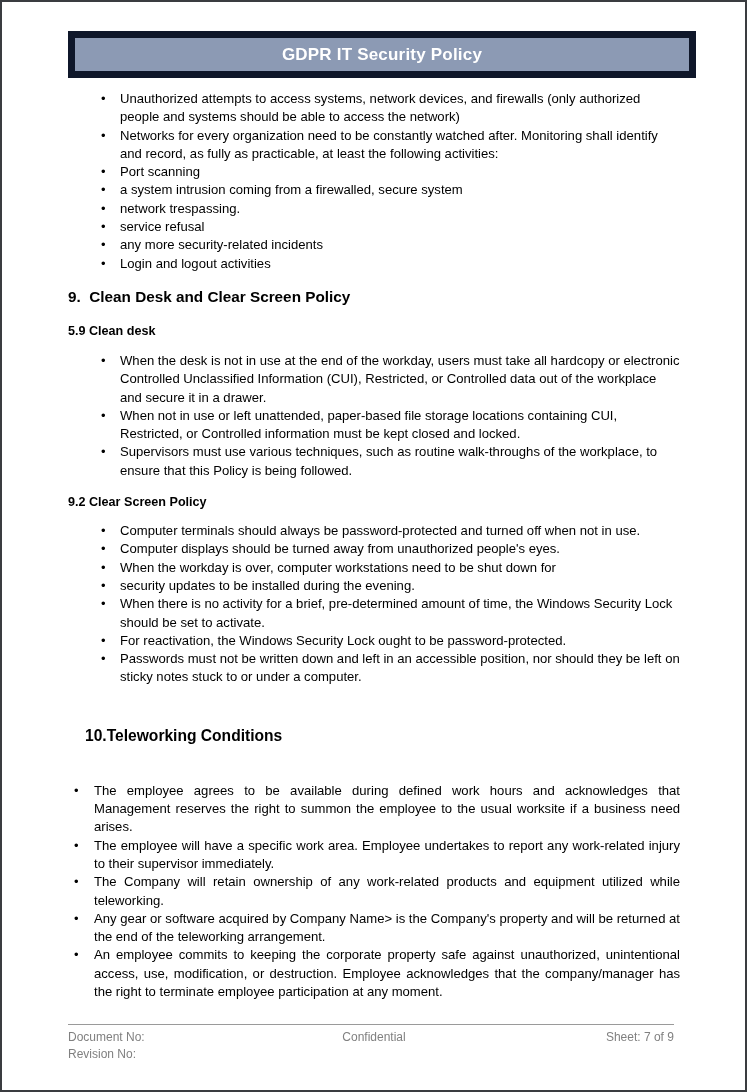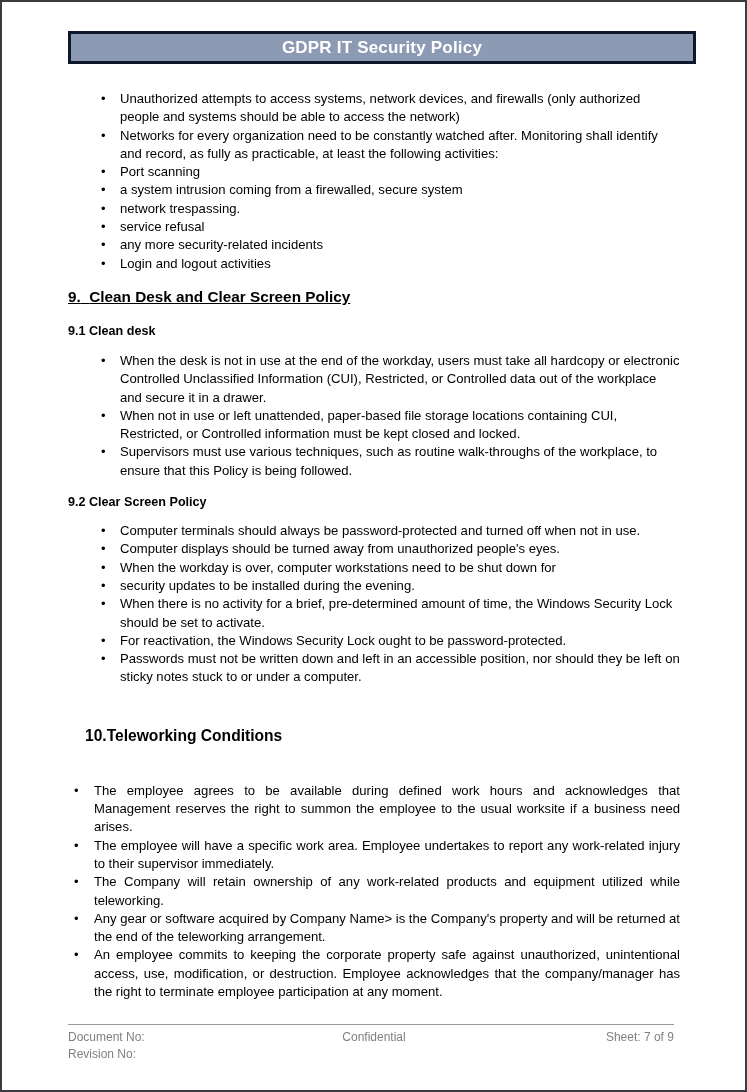--- a/index.html
+++ b/index.html
@@ -26,23 +26,23 @@
     width: 743px;
     height: 1088px;
   }
 
   
   .doc-header {
     position: absolute;
     left: 66px;
     top: 29px;
     width: 628px;
-    height: 33px;
+    height: 47px;
     background: #8c9ab4;
-    border: 3px solid #0f172a;
+    border: 7px solid #0f172a;
     box-sizing: border-box;
     display: flex;
     align-items: center;
     justify-content: center;
   }
   .doc-header-title {
     color: #ffffff;
     font-size: 17px;
     font-weight: bold;
     letter-spacing: 0.2px;
@@ -96,21 +96,20 @@
   }
 
   
   h2.section-title {
     font-size: 15.3px;
     font-weight: bold;
     margin: 0;
     padding: 0;
     line-height: 20px;
     color: #000000;
-    text-decoration: underline;
   }
   h2.section-title .num { display: inline; }
   h3.subsection-title {
     font-size: 12.6px;
     font-weight: bold;
     margin: 0;
     padding: 0;
     line-height: 17px;
     color: #000000;
   }
@@ -180,21 +179,21 @@
       </ul>
 
       <div class="sp-9-before"></div>
 
       <h2 class="section-title">
         <span class="num">9.</span>&nbsp;&nbsp;<span>Clean Desk and Clear Screen Policy</span>
       </h2>
 
       <div class="sp-9-after"></div>
 
-      <h3 class="subsection-title">9.1 Clean desk</h3>
+      <h3 class="subsection-title">5.9 Clean desk</h3>
 
       <div class="sp-91-after"></div>
 
       <ul class="blist list-indent">
         <li>When the desk is not in use at the end of the workday, users must take all hardcopy or electronic Controlled Unclassified Information (CUI), Restricted, or Controlled data out of the workplace and secure it in a drawer.</li>
         <li>When not in use or left unattended, paper-based file storage locations containing CUI, Restricted, or Controlled information must be kept closed and locked.</li>
         <li>Supervisors must use various techniques, such as routine walk-throughs of the workplace, to ensure that this Policy is being followed.</li>
       </ul>
 
       <div class="sp-92-before"></div>

